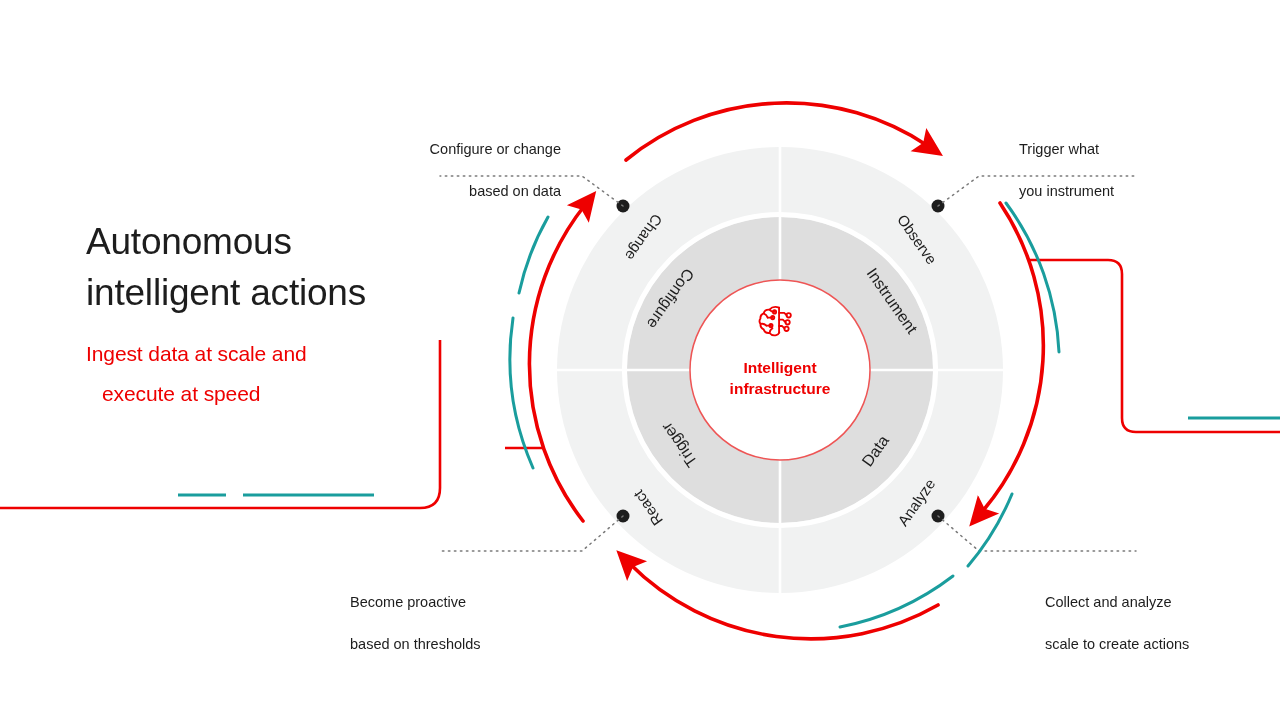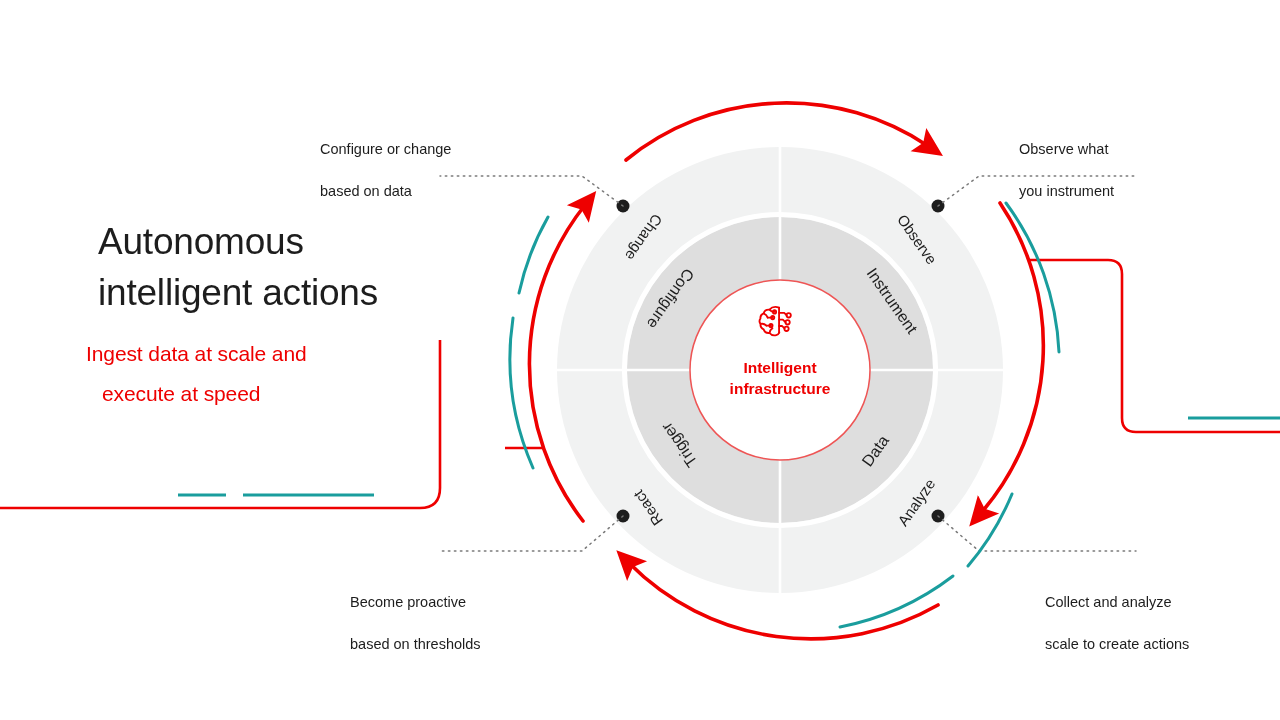--- a/index.html
+++ b/index.html
@@ -10,36 +10,35 @@
     -webkit-font-smoothing:antialiased;
   }
   #stage{position:absolute;inset:0;width:1280px;height:720px;}
   svg#scene{position:absolute;left:0;top:0;width:1280px;height:720px;}
 
   
   .headline{
     position:absolute;left:86px;top:216px;width:420px;
     font-size:37px;line-height:51px;color:#1d1d1d;font-weight:400;
     letter-spacing:-0.2px;
-    margin-left:12px;
   }
   .headline .l2{display:block;}
   .subhead{
     position:absolute;left:86px;top:334px;width:400px;
     font-size:21px;line-height:40px;color:#ee0000;font-weight:400;
     letter-spacing:-0.1px;
   }
   .subhead .l2{display:block;margin-left:16px;}
 
   
   .callout{
     position:absolute;font-size:14.5px;line-height:21px;color:#1d1d1d;
     font-weight:400;white-space:pre-line;
   }
-  .callout.tl{left:320px;top:118px;width:250px;}
+  .callout.tl{left:311px;top:118px;width:250px;text-align:right;}
   .callout.tr{left:1019px;top:118px;width:250px;text-align:left;}
   .callout.bl{left:350px;top:571px;width:250px;text-align:left;}
   .callout.br{left:1045px;top:571px;width:250px;text-align:left;}
 
   
   .ringlabel{
     position:absolute;color:#1d1d1d;font-size:15px;font-weight:400;
     white-space:nowrap;transform-origin:0 50%;
   }
   .ringlabel.inner{font-size:16px;}
@@ -173,21 +172,21 @@
   <div class="center-label">
     <span>Intelligent</span>
     <span class="l2">infrastructure</span>
   </div>
 
   <div class="callout tl">
     <div>Configure or change</div>
     <div>based on data</div>
   </div>
   <div class="callout tr">
-    <div>Observe what</div>
+    <div>Trigger what</div>
     <div>you instrument</div>
   </div>
   <div class="callout bl">
     <div>Become proactive</div>
     <div>based on thresholds</div>
   </div>
   <div class="callout br">
     <div>Collect and analyze</div>
     <div>scale to create actions</div>
   </div>

